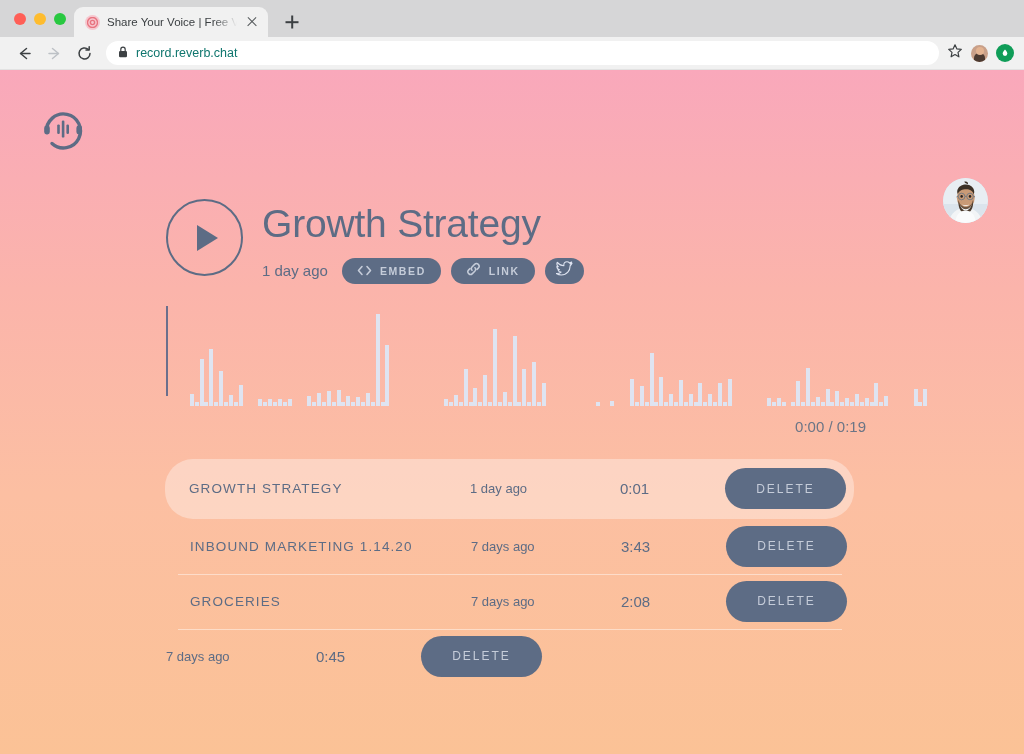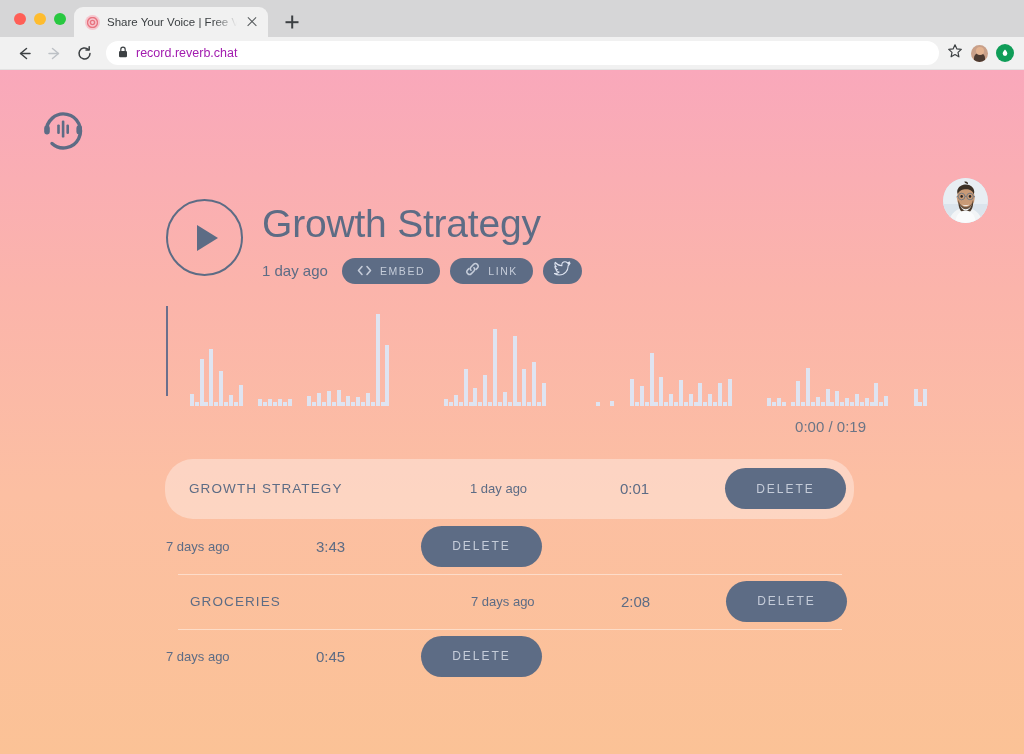--- a/index.html
+++ b/index.html
@@ -66,21 +66,21 @@
   }
   .navbtn {
     width: 28px; height: 28px; flex: none;
     display: flex; align-items: center; justify-content: center;
   }
   .omnibox {
     flex: 1; height: 24px; background: #fff; border-radius: 13px;
     display: flex; align-items: center; gap: 8px; padding: 0 12px;
     margin: 0 6px;
   }
-  .omnibox-url { font-size: 12.5px; color: #a21caf; }
+  .omnibox-url { font-size: 12.5px; color: #0f766e; }
   .tb-right { display: flex; align-items: center; gap: 8px; }
   .tb-avatar {
     width: 17px; height: 17px; border-radius: 50%; overflow: hidden;
     background: #c9a089; position: relative;
   }
   .tb-avatar::after {
     content:""; position:absolute; left:3px; top:8px; width:11px; height:10px;
     background:#4c3a31; border-radius:5px 5px 0 0;
   }
   .tb-avatar::before {
@@ -140,21 +140,21 @@
     font-size: 39px; color: #5d6c85; font-weight: 400; letter-spacing: -0.2px;
     line-height: 1.1;
   }
   .meta-row { display: flex; align-items: center; gap: 10px; margin-top: 12px; }
   .meta-age { font-size: 15px; color: #5d6c85; margin-right: 4px; }
   .pill {
     height: 26px; border-radius: 13px; background: #5d6c85;
     display: flex; align-items: center; gap: 8px; padding: 0 15px;
     color: #c8cfdb;
   }
-  .pill-label { font-size: 10.5px; letter-spacing: 1.6px; color: #c5ccd9; }
+  .pill-label { font-size: 10.5px; letter-spacing: 1.6px; color: #c5ccd9; font-weight: bold; }
   .pill.icon-only { padding: 0 11px; }
 
   
   .wave-wrap {
     margin-top: 22px; position: relative;
     width: 700px; height: 100px;
   }
   .playhead {
     position: absolute; left: 0; top: 0; width: 2px; height: 90px;
     background: #6b6f8c;
@@ -535,20 +535,21 @@
 
 
       <div class="list" id="reverb-list">
           <div class="row active">
             <div class="r-title">GROWTH STRATEGY</div>
             <div class="r-age">1 day ago</div>
             <div class="r-dur">0:01</div>
             <button class="del-btn">DELETE</button>
           </div>
           <div class="row">
+            <div class="r-title">INBOUND MARKETING 1.14.20</div>
             <div class="r-age">7 days ago</div>
             <div class="r-dur">3:43</div>
             <button class="del-btn">DELETE</button>
           </div>
           <div class="row">
             <div class="r-title">GROCERIES</div>
             <div class="r-age">7 days ago</div>
             <div class="r-dur">2:08</div>
             <button class="del-btn">DELETE</button>
           </div>

